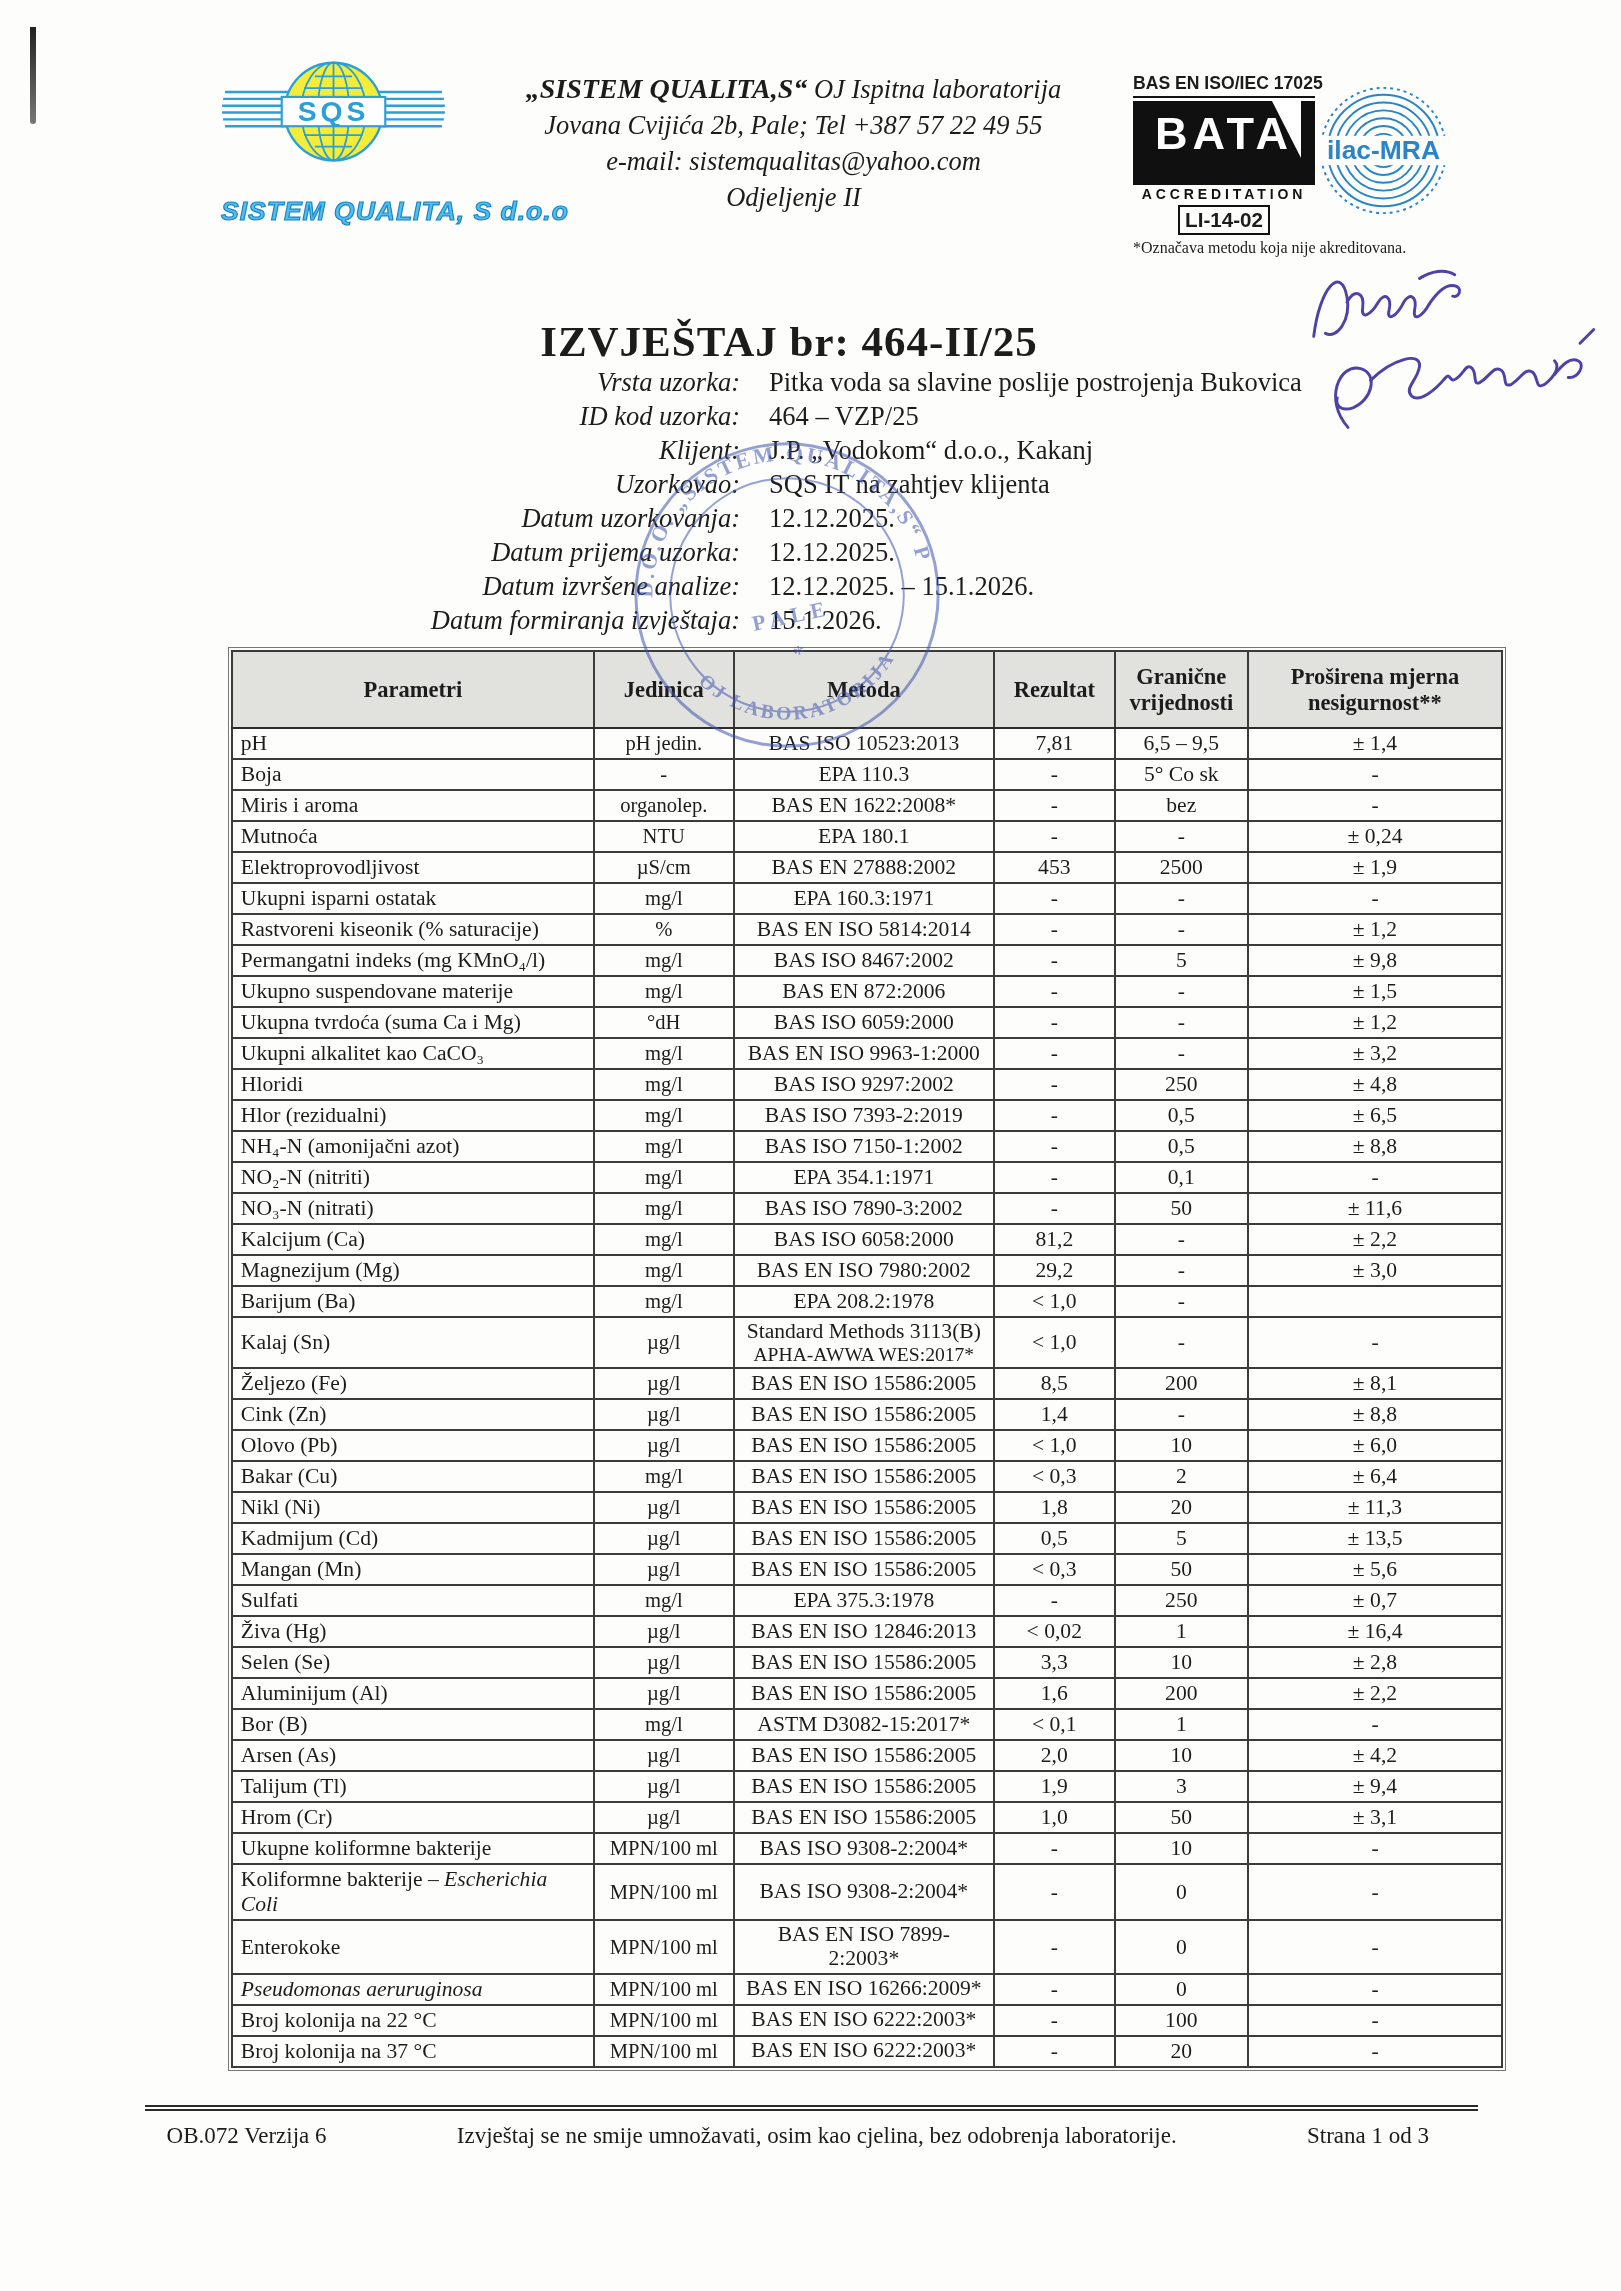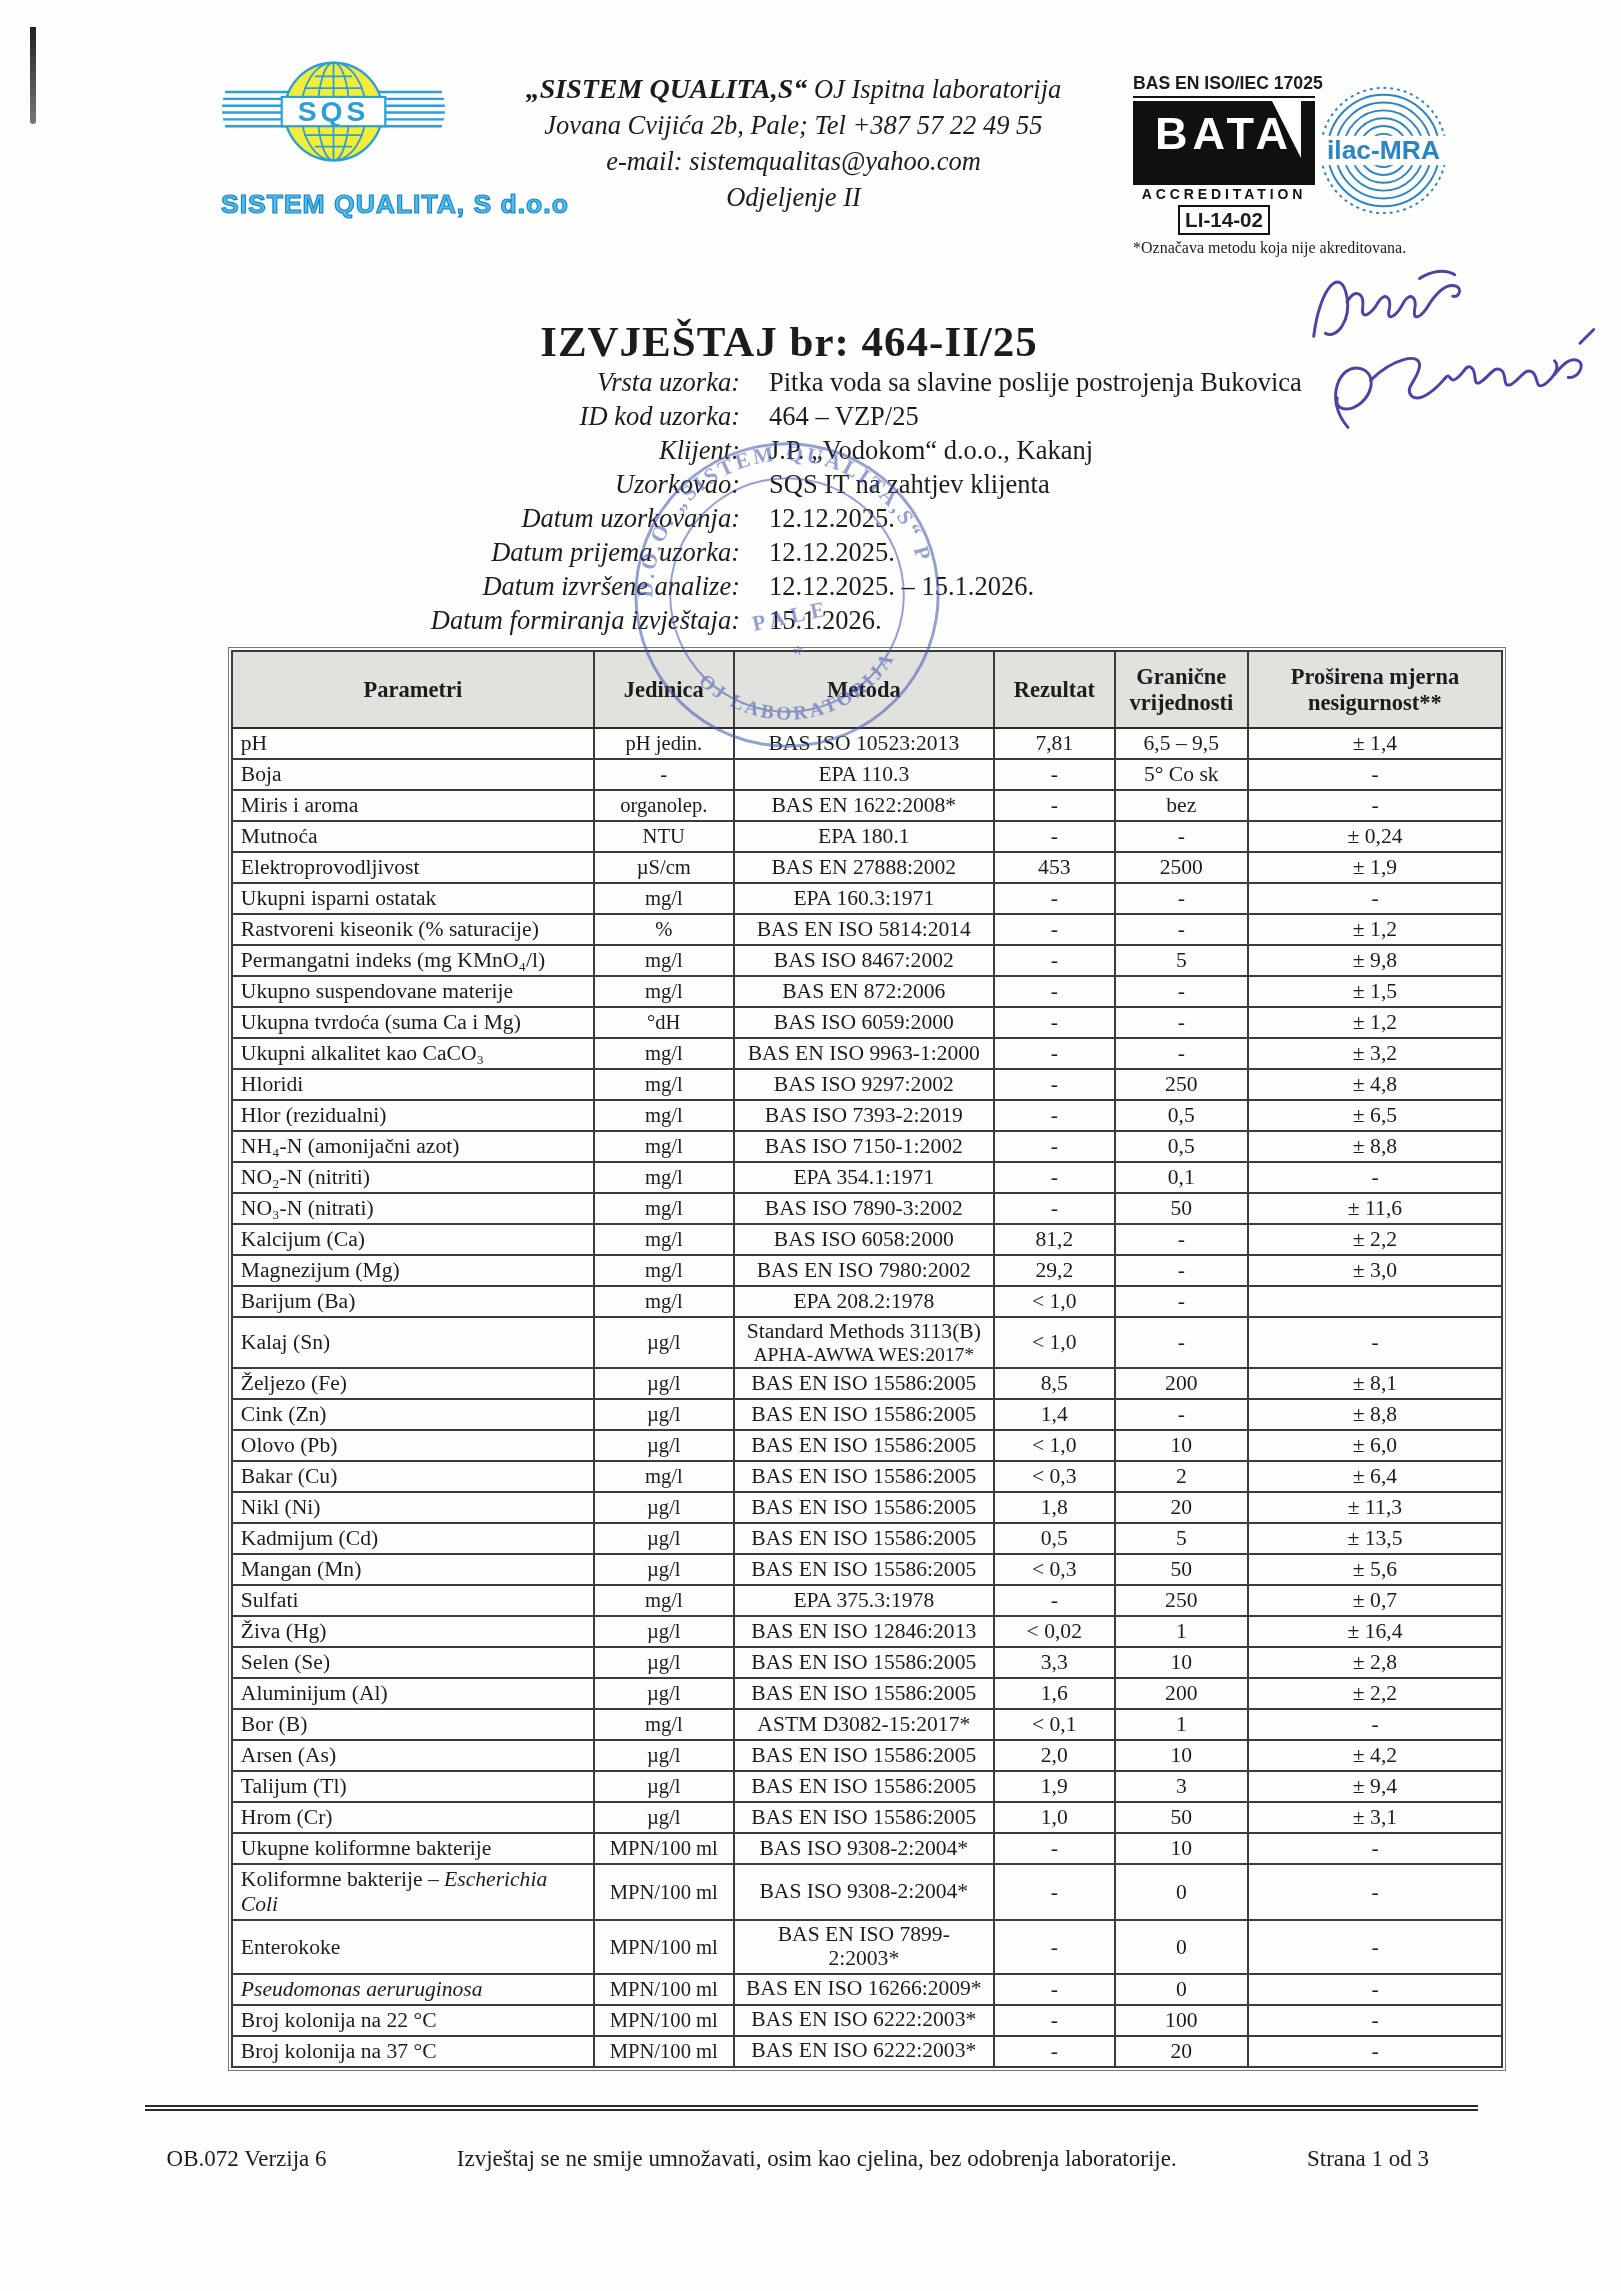--- a/index.html
+++ b/index.html
@@ -3,22 +3,22 @@
 <meta charset="utf-8">
 <style>
   html,body{margin:0;padding:0;background:#888;}
   .page{position:relative;width:1621px;height:2292px;background:#fdfdfb;margin:0 auto;
         font-family:"Liberation Serif", serif;color:#1c1c1c;overflow:hidden;}
   
   .scan-artifact{position:absolute;left:30px;top:27.4px;width:5.9px;height:97px;
         background:linear-gradient(#222,#777);border-radius:0 0 2.9px 2.9px;}
   
   .logo-block{position:absolute;left:221px;top:51px;width:353px;}
-  .logo-wordmark{margin-top:7px;font-family:"Liberation Sans",sans-serif;font-weight:bold;
-        font-size:26.5px;letter-spacing:1px;color:#55bdec;-webkit-text-stroke:1.2px #1787c8;white-space:nowrap;}
+  .logo-wordmark{margin-top:14px;font-family:"Liberation Sans",sans-serif;font-weight:bold;
+        font-size:26.5px;letter-spacing:1px;color:#55bdec;-webkit-text-stroke:1.2px #1787c8;white-space:nowrap;font-style:italic;}
   .center-block{position:absolute;left:431px;top:71px;width:725px;text-align:center;
         font-style:italic;font-size:26.5px;line-height:36px;}
   .center-block .l1b{font-weight:bold;font-size:28px;}
   .accr-block{position:absolute;left:1133px;top:73px;width:182px;text-align:center;
         font-family:"Liberation Sans",sans-serif;}
   .accr-standard{font-weight:bold;font-size:17.6px;border-bottom:2.9px solid #111;
         padding-bottom:2px;white-space:nowrap;}
   .bata-box{position:relative;height:84px;background:#101010;margin-top:2.9px;overflow:hidden;}
   .bata-box .wedge{position:absolute;right:13.7px;top:0;width:0;height:0;
         border-left:29px solid transparent;border-top:57px solid #fff;}
@@ -52,21 +52,21 @@
   .cell-param{text-align:left;}
   .cell-unit,.cell-method,.cell-result,.cell-limit,.cell-unc{text-align:center;}
   .cell-unit{font-size:20.6px;}
   .cell-method{line-height:1.1;}
   .method-line2{display:block;font-size:19.6px;}
   .method-line2:empty{display:none;}
   .param-italic{font-style:italic;}
   
   .footer-rule{position:absolute;left:145px;top:2105px;width:1333px;border-top:6.9px double #2a2a2a;}
   .footer-text{position:absolute;left:145px;top:2123px;width:1333px;display:flex;
-        font-size:23px;margin-top:23px;}
+        font-size:23px;}
   .footer-left{padding-left:21.6px;}
   .footer-center{flex:1;text-align:center;}
   .footer-right{padding-right:49px;}
 </style>
 </head>
 <body>
 
 <div class="page">
 
   <div class="scan-artifact"></div>

